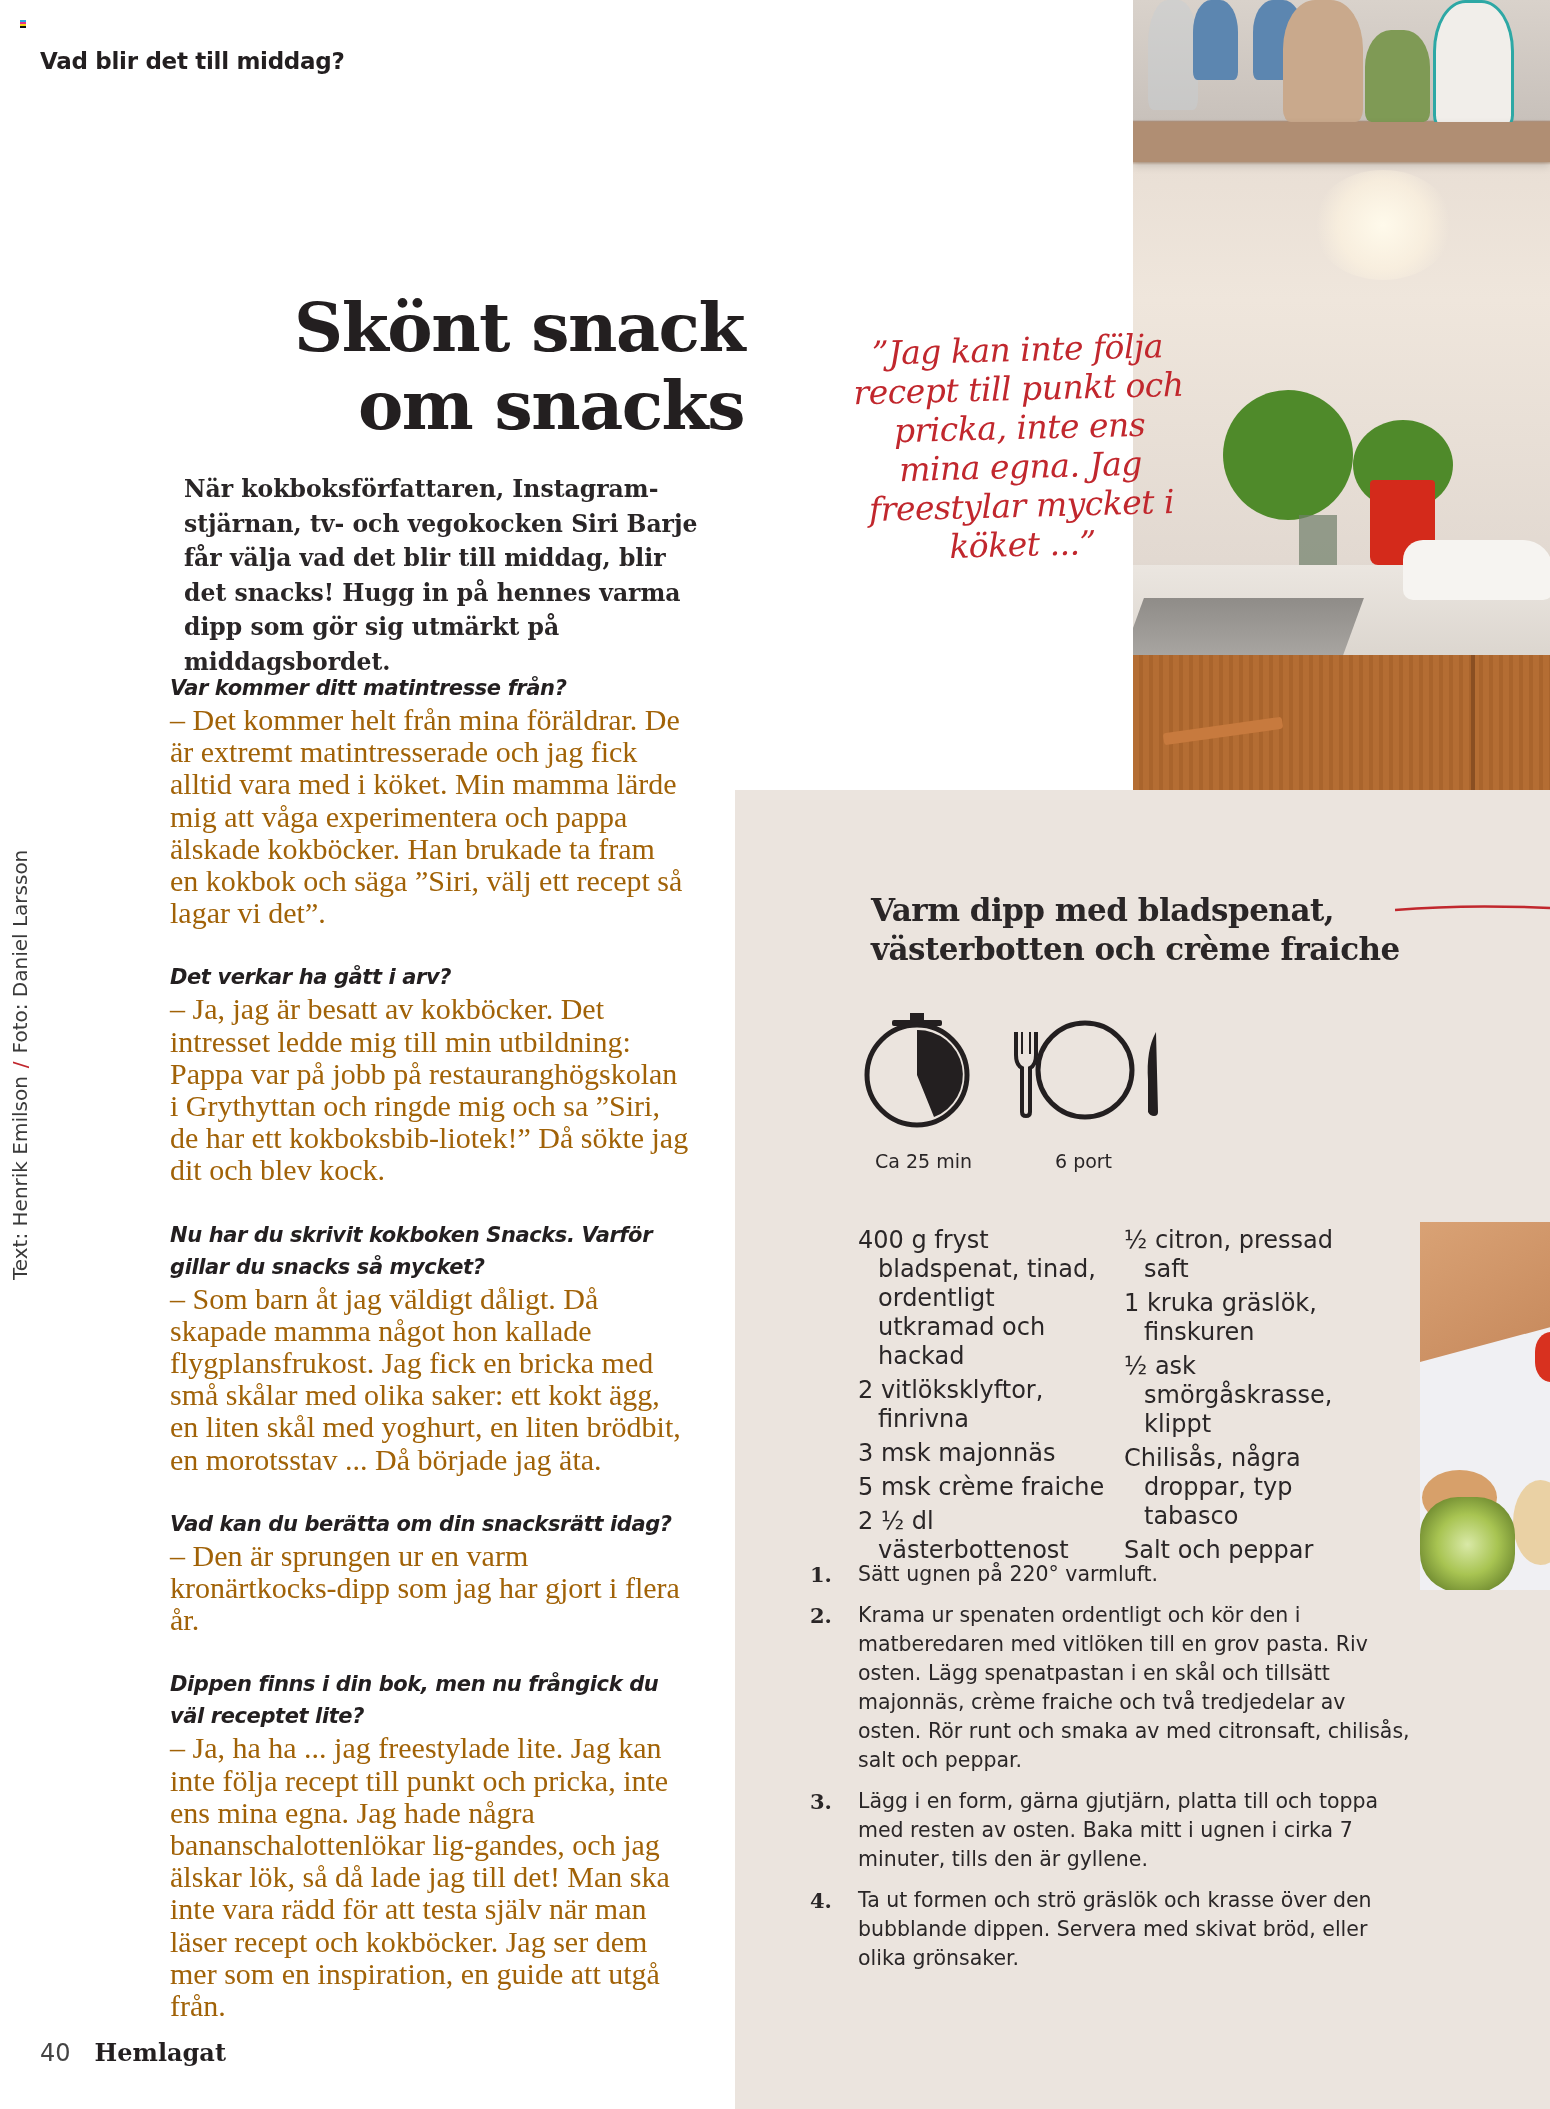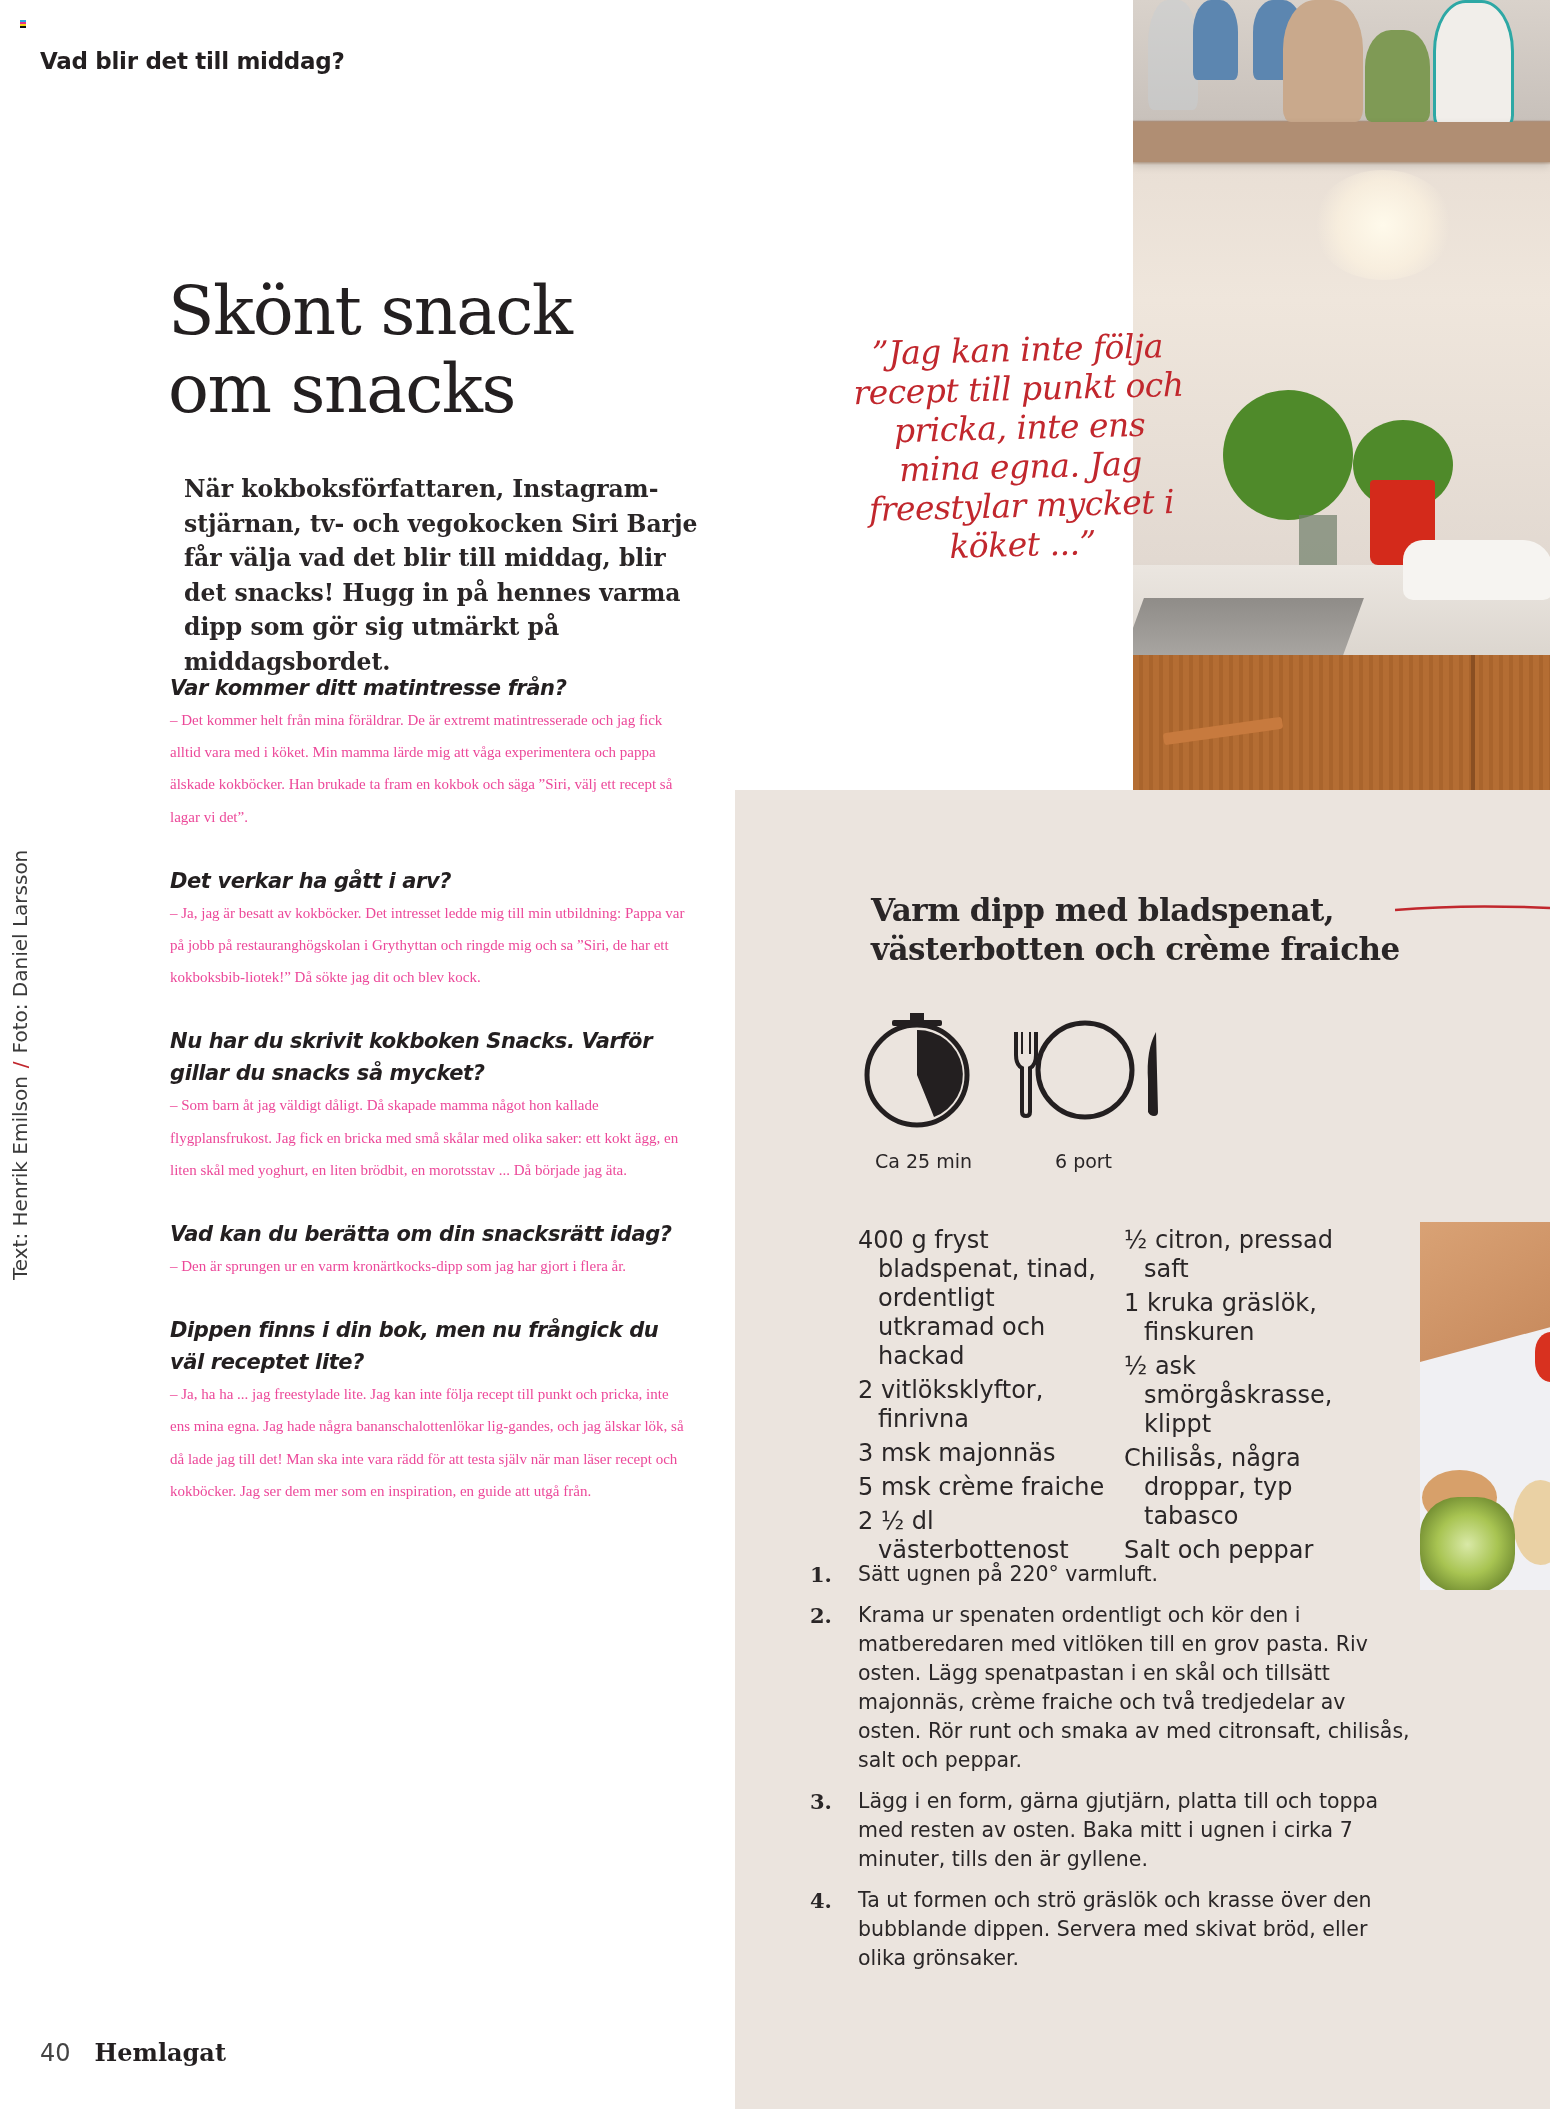--- a/index.html
+++ b/index.html
@@ -6,27 +6,27 @@
   body { width:1550px; height:2109px; position:relative; background:#ffffff; overflow:hidden; color:#231f20; }
   .abs { position:absolute; }
   .sans { font-family:"DejaVu Sans", "Liberation Sans", sans-serif; }
   .serif { font-family:"DejaVu Serif", "Liberation Serif", serif; }
 
   .cmyk { left:20px; top:20px; width:6px; }
   .cmyk div { height:2px; }
 
   .section-label { left:40px; top:48px; font-size:23px; font-weight:bold; letter-spacing:-0.3px; color:#231f20; }
 
-  .headline { left:168px; top:272px; width:560px; font-size:68px; line-height:78px; font-weight:normal; letter-spacing:-1.5px; margin:0; }
+  .headline { left:168px; top:272px; width:560px; font-size:68px; line-height:78px; font-weight:bold; letter-spacing:-1.5px; margin:16px;text-align:right; }
   .ingress { left:170px; top:458px; width:530px; font-size:23.5px; line-height:34.5px; font-weight:bold; margin:14px; color:#2a2627; }
 
   .qa { left:170px; top:672px; width:520px; }
   .qa-block { margin-bottom:32px; }
   .qa-q { font-family:"DejaVu Sans", sans-serif; font-style:italic; font-weight:bold; font-size:21px; line-height:32px; letter-spacing:-0.4px; }
-  .qa-a { font-family:"Liberation Serif", "DejaVu Serif", serif; font-size:15px; line-height:32.2px; color:#ec4899; }
+  .qa-a { font-family:"Liberation Serif", "DejaVu Serif", serif; font-size:30px; line-height:32.2px; color:#a16207; }
 
   .byline { left:8px; top:1280px; transform-origin:0 0; transform:rotate(-90deg); font-size:20px; white-space:nowrap; color:#3a3a3a; }
   .byline .slash { color:#c1272d; padding:0 8px; }
 
   .footer { left:40px; top:2038px; font-size:24px; }
   .footer .page { font-family:"DejaVu Sans", sans-serif; color:#444; margin-right:18px; }
   .footer .mag { font-family:"DejaVu Serif", serif; font-weight:bold; }
 
   .photo-top { left:1133px; top:0; width:417px; height:790px; overflow:hidden;
     background:linear-gradient(180deg, #d9d2cb 0px, #c8c1bb 120px, #a7836a 122px, #b08d70 160px, #e9dfd5 165px, #efe6dc 300px, #e2d9d1 560px, #d8d2cc 600px, #e6e2dd 640px, #b26a2f 650px, #a35e28 790px); }

